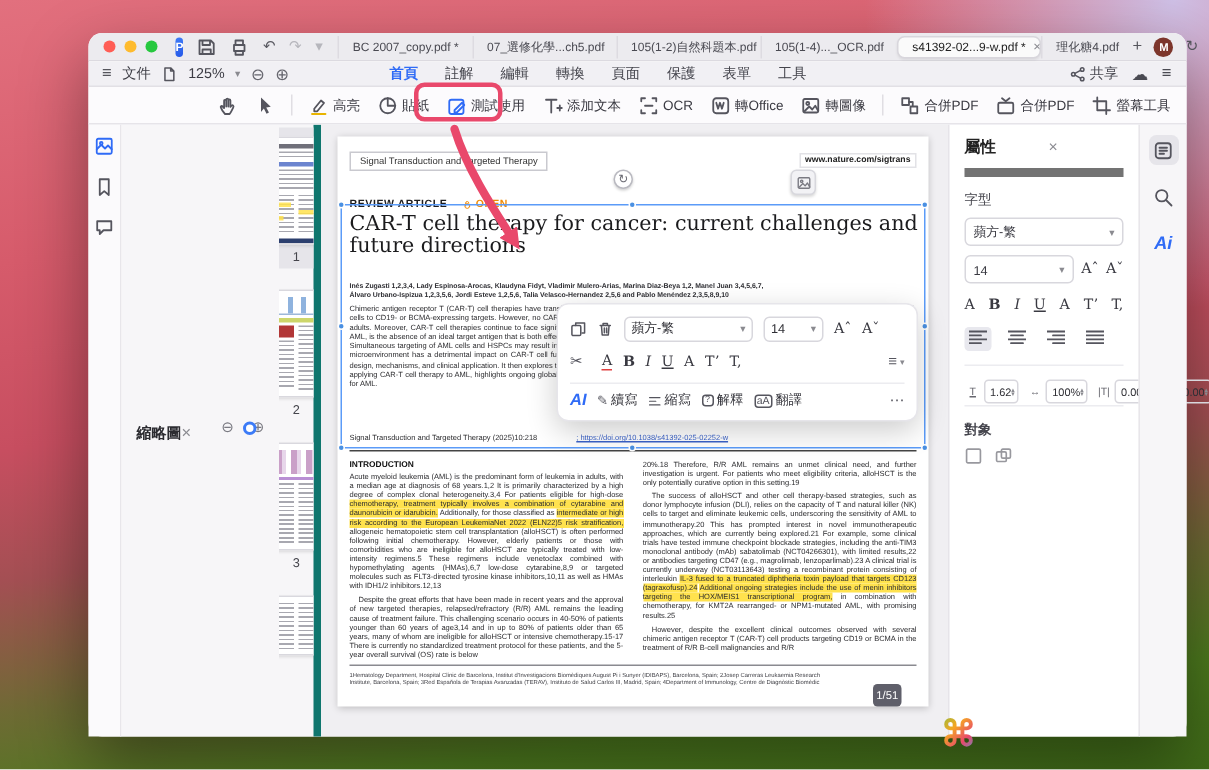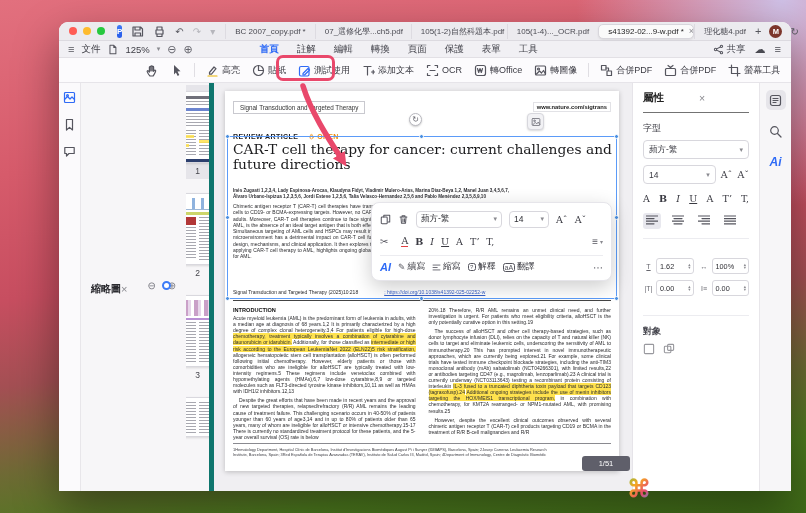--- a/index.html
+++ b/index.html
@@ -98,38 +98,38 @@
   .frow { display:flex; align-items:center; gap:7px; height:22px; }
   .frow3 { border-top:1px solid #ececf0; margin-top:3px; padding-top:2px; height:21px; }
   .fsel { border:1px solid #d8d7dd; border-radius:4px; height:17px; display:flex; align-items:center;
     justify-content:space-between; font-size:8.5px; color:#2f2f35; padding:0 4px; }
   .fsel .c { color:#8a8a90; font-size:7px; }
   .glyphbtn { font-size:9.5px; color:#3a3a42; font-family:"DejaVu Serif",serif; }
   .fi { color:#55555e; font-size:10px; display:flex; align-items:center; }
   .ailabel { color:#2f6bf6; font-weight:bold; font-style:italic; font-size:11px; }
   .fact { display:flex; align-items:center; gap:2px; font-size:8.8px; color:#33333a; }
   .fact .qm { border:1px solid #55555e; border-radius:2.5px; font-size:6px; padding:0 1.5px; color:#55555e; }
-  .badge { position:absolute; left:368px; top:373px; width:48px; height:15px; background:#5f5f6a; color:#fff;
+  .badge { position:absolute; left:368px; top:373px; width:19px; height:15px; background:#5f5f6a; color:#fff;
     font-size:7.5px; border-radius:3px; display:flex; align-items:center; justify-content:center; z-index:25; }
   
   .props { width:127px; background:#fff; border-left:1px solid #e6e4e9; padding:8px 10px; font-size:9px; color:#3a3a42; }
   .pp-head { display:flex; justify-content:flex-start; align-items:center; font-size:10.5px; font-weight:bold; color:#222;
-    padding-bottom:7px; border-bottom:1px solid #737373;gap:35px; }
+    padding-bottom:7px; border-bottom:6px solid #737373;gap:35px; }
   .pp-head .x { font-weight:normal; color:#8a8a90; }
   .pp-sec { font-size:9px; color:#44444c; margin:9px 0 5px; }
   .pp-sec.b { font-weight:bold; }
   .ppsel { border:1px solid #d8d7dd; border-radius:4px; height:19px; display:flex; align-items:center;
     justify-content:space-between; padding:0 5px; font-size:8.5px; }
   .pp-sizerow { display:flex; gap:5px; margin-top:6px; align-items:center; }
   .pp-sizerow .ppsel { flex:1; }
   .pp-style { display:flex; justify-content:space-between; margin-top:9px; font-family:"DejaVu Serif",serif; font-size:9.5px; color:#3a3a42; }
   .pp-align { display:flex; gap:8px; margin-top:9px; padding-bottom:9px; border-bottom:1px solid #ececf0; }
   .al { padding:2px 3px; border-radius:3px; }
   .al.sel { background:#e8e8ee; }
-  .steps { display:grid; grid-template-columns:1fr 1fr; gap:6px 5px; margin-top:19px; padding-bottom:19px; border-bottom:1px solid #ececf0; }
+  .steps { display:grid; grid-template-columns:1fr 1fr 1fr 1fr; gap:6px 5px; margin-top:9px; padding-bottom:1px; border-bottom:1px solid #ececf0; }
   .step { display:flex; align-items:center; gap:2px; }
   .step .si { font-size:7px; color:#66666e; width:11px; text-align:center; }
   .sbox { flex:1; border:1px solid #d8d7dd; border-radius:3px; height:16px; display:flex; align-items:center;
     justify-content:space-between; padding:0 2px 0 3px; font-size:7.3px; color:#2f2f35; }
   .carets { display:flex; flex-direction:column; line-height:3.5px; font-size:4.5px; color:#8a8a90; }
   
   .rightrail { width:32px; background:#f7f6f8; border-left:1px solid #e8e6ea; display:flex; flex-direction:column;
     align-items:center; padding-top:7px; gap:11px; }
   .rr-btn { width:20px; height:20px; border-radius:5px; display:flex; align-items:center; justify-content:center; }
   .rr-btn.sel { background:#e6e5ea; }

